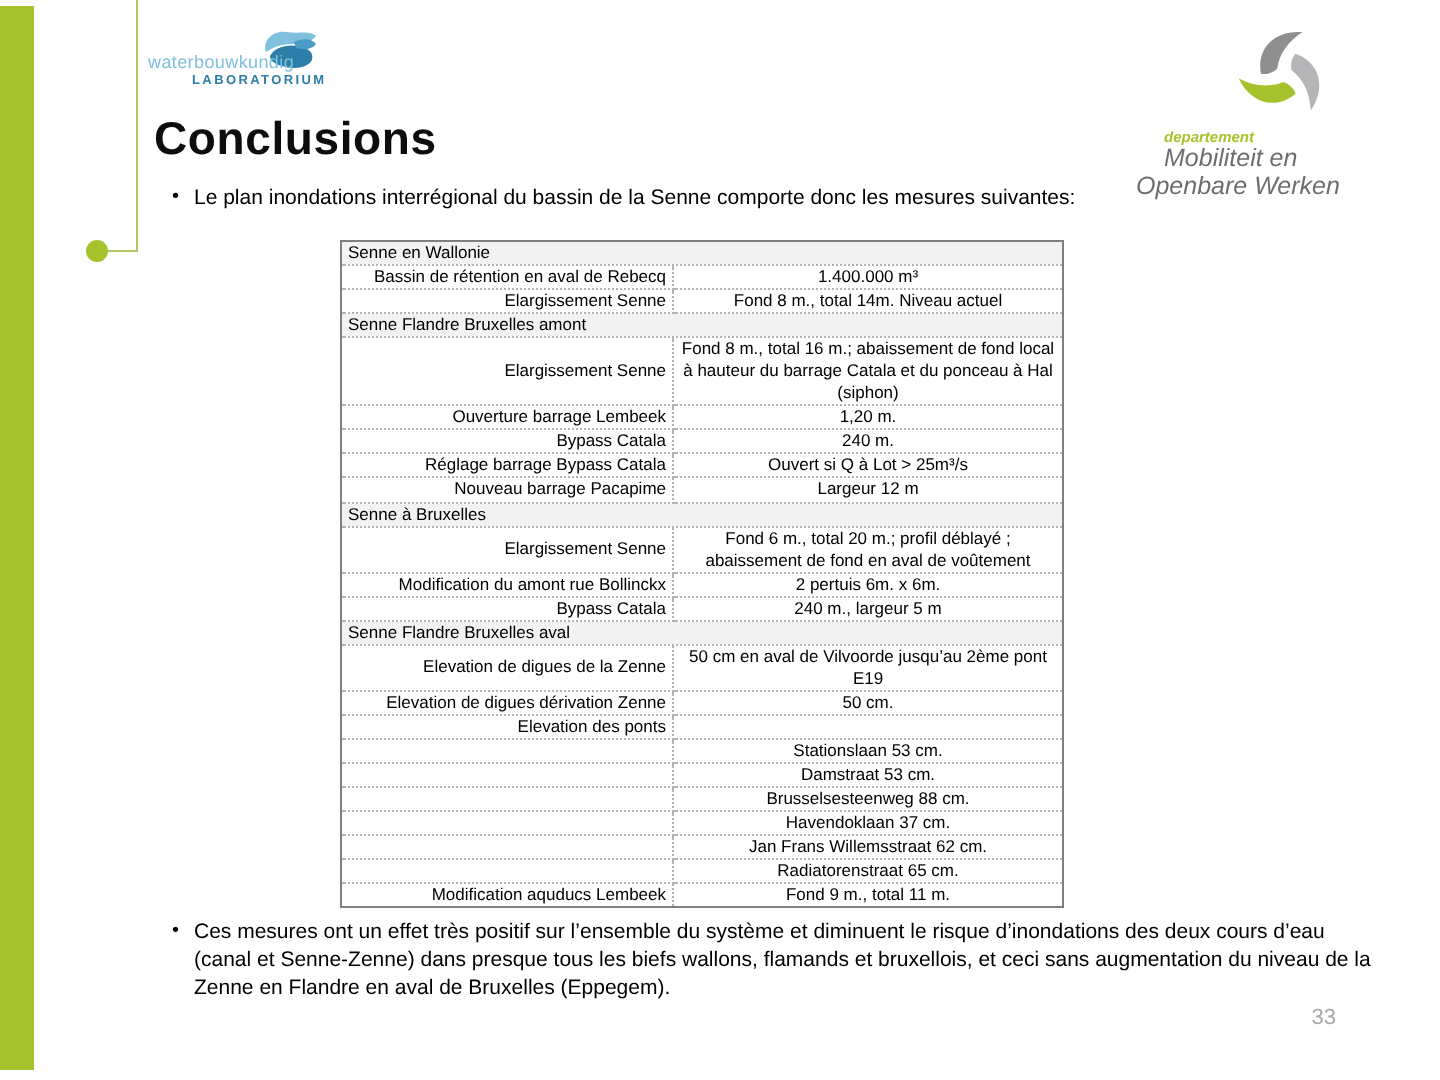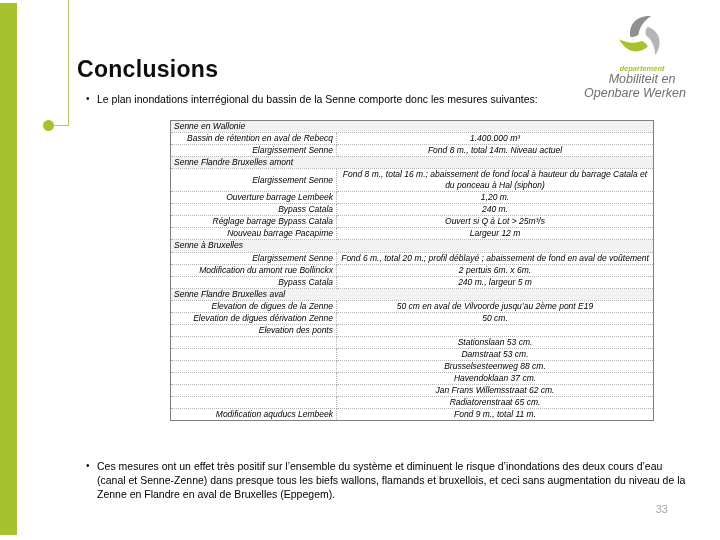--- a/index.html
+++ b/index.html
@@ -14,36 +14,36 @@
   .deco-hline { position:absolute; left:52px; top:125px; width:17px; height:1px; }
   .deco-dot { position:absolute; left:43px; top:120px; width:11px; height:11px; border-radius:50%; }
 
   
   .wl-logo { position:absolute; left:74px; top:14px; width:110px; height:34px; }
   .wl-text1 { position:absolute; left:0; top:12px; font-size:9px; color:#7fc0dc; letter-spacing:0.2px; }
   .wl-text2 { position:absolute; left:22px; top:23px; font-size:6.5px; color:#2d7ea8; letter-spacing:1.2px; font-weight:bold; }
   .wl-icon { position:absolute; left:53px; top:0; }
 
   
-  .mow-logo { position:absolute; right:18px; top:10px; width:120px; height:92px; text-align:center; }
+  .mow-logo { position:absolute; right:18px; top:10px; width:120px; height:92px; text-align:left; }
   .mow-icon { position:absolute; left:31px; top:2px; }
   .mow-dep { position:absolute; left:0; right:0; top:54px; font-size:7.5px; font-style:italic; font-weight:bold; }
   .mow-l1 { position:absolute; left:0; right:0; top:62px; font-size:12.5px; font-style:italic; color:#6d6e70; }
   .mow-l2 { position:absolute; left:-14px; right:0; top:76px; font-size:12.5px; font-style:italic; color:#6d6e70; white-space:nowrap; }
 
   .title { position:absolute; left:77px; top:56px; font-size:23px; font-weight:bold; letter-spacing:0.3px; color:#0d0d0d; }
 
   .bullet { position:absolute; font-size:10.5px; line-height:1.35; color:#000; }
   .bullet-1 { left:86px; top:92px; width:600px; }
   .bullet-2 { left:86px; top:459px; width:606px; }
   .bullet .marker { position:absolute; left:0; top:0; font-size:10px; }
   .bullet .btext { display:block; padding-left:11px; }
 
   
-  .table-wrap { position:absolute; left:170px; top:120px; width:484px;font-style:italic; }
+  .table-wrap { position:absolute; left:170px; top:120px; width:362px; }
   table.measures { width:100%; border-collapse:collapse; border:1px solid #7f7f7f; table-layout:fixed; }
   table.measures td {
     font-size:8.5px; line-height:1.3; padding:0 3px; vertical-align:middle;
     border:1px dotted #b3b3b3; overflow:hidden;
   }
   td.section-cell {
     background:#f2f2f2; border-top:1px solid #808080; border-bottom:1px solid #808080;
     border-left:1px solid #7f7f7f; border-right:1px solid #7f7f7f; text-align:left;
   }
   td.label-cell { width:166px; text-align:right; }
@@ -54,20 +54,31 @@
 </head>
 <body>
 
 <div class="slide">
 
   <div class="green-bar" style="background: rgb(166, 195, 45);"></div>
   <div class="deco-vline" style="background: rgb(183, 196, 104);"></div>
   <div class="deco-hline" style="background: rgb(183, 196, 104);"></div>
   <div class="deco-dot" style="background: rgb(166, 195, 45);"></div>
 
+  <div class="wl-logo">
+    <span class="wl-icon">
+      <svg width="34" height="26" viewBox="0 0 34 26">
+        <path d="M6 12 C4 6 10 1 16 2 C23 3 28 1 31 4 C29 7 24 8 19 8 C13 8 9 10 6 12 Z" fill="#7fc0dc"></path>
+        <path d="M8 14 C10 10 16 8 22 9 C27 10 30 12 29 16 C27 20 20 21 14 19 C10 18 8 16 8 14 Z" fill="#2d7ea8"></path>
+        <path d="M20 7 C24 5 29 5 31 8 C29 11 24 11 21 10 Z" fill="#4a9cc6"></path>
+      </svg>
+    </span>
+    <span class="wl-text1">waterbouwkundig</span>
+    <span class="wl-text2">LABORATORIUM</span>
+  </div>
 
   <div class="mow-logo">
     <span class="mow-icon">
       <svg width="58" height="52" viewBox="0 0 100 90">
         <g transform="translate(0,-5)">
           <path d="M30 48 C26 26 42 10 66 12 C54 20 46 30 44 44 C39 48 34 49 30 48 Z" fill="#8f8f91"></path>
           <path d="M30 48 C26 26 42 10 66 12 C54 20 46 30 44 44 C39 48 34 49 30 48 Z" fill="#b5b5b7" transform="rotate(120 50 48)"></path>
           <path d="M30 48 C26 26 42 10 66 12 C54 20 46 30 44 44 C39 48 34 49 30 48 Z" fill="#a6c32d" transform="rotate(240 50 48)"></path>
         </g>
       </svg>

